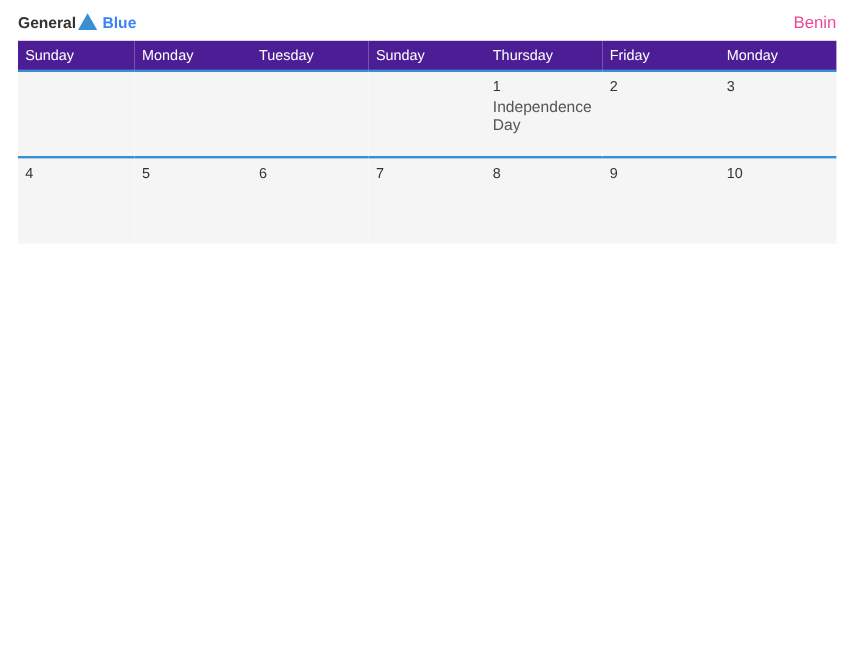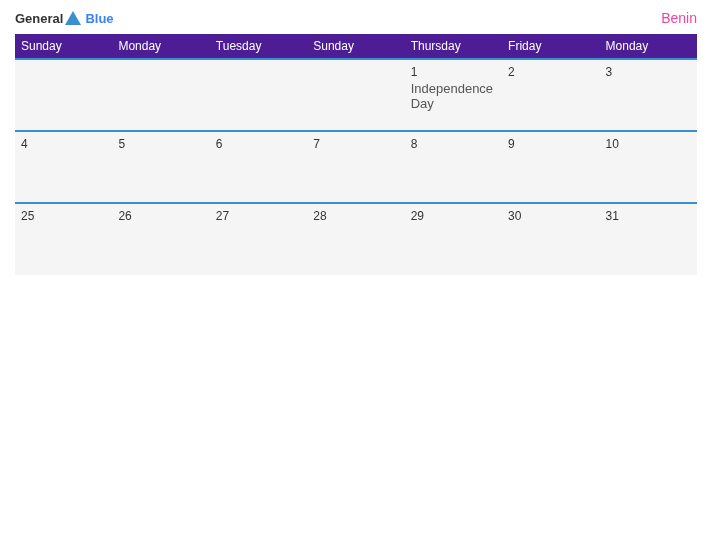--- a/index.html
+++ b/index.html
@@ -154,38 +154,15 @@
           <td>
             <span class="day-num">8</span>
           </td>
           <td>
             <span class="day-num">9</span>
           </td>
           <td>
             <span class="day-num">10</span>
           </td>
         </tr>
-        <tr>
-          <td>
-            <span class="day-num">25</span>
-          </td>
-          <td>
-            <span class="day-num">26</span>
-          </td>
-          <td>
-            <span class="day-num">27</span>
-          </td>
-          <td>
-            <span class="day-num">28</span>
-          </td>
-          <td>
-            <span class="day-num">29</span>
-          </td>
-          <td>
-            <span class="day-num">30</span>
-          </td>
-          <td>
-            <span class="day-num">31</span>
-          </td>
-        </tr>
       </tbody>
   </table>
 </div>
 
 </body></html>

